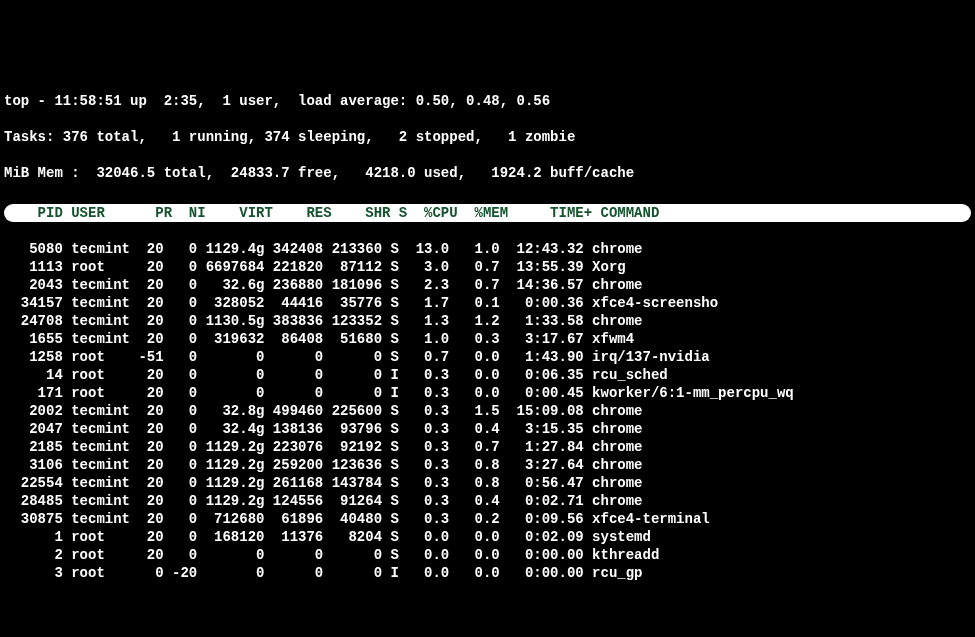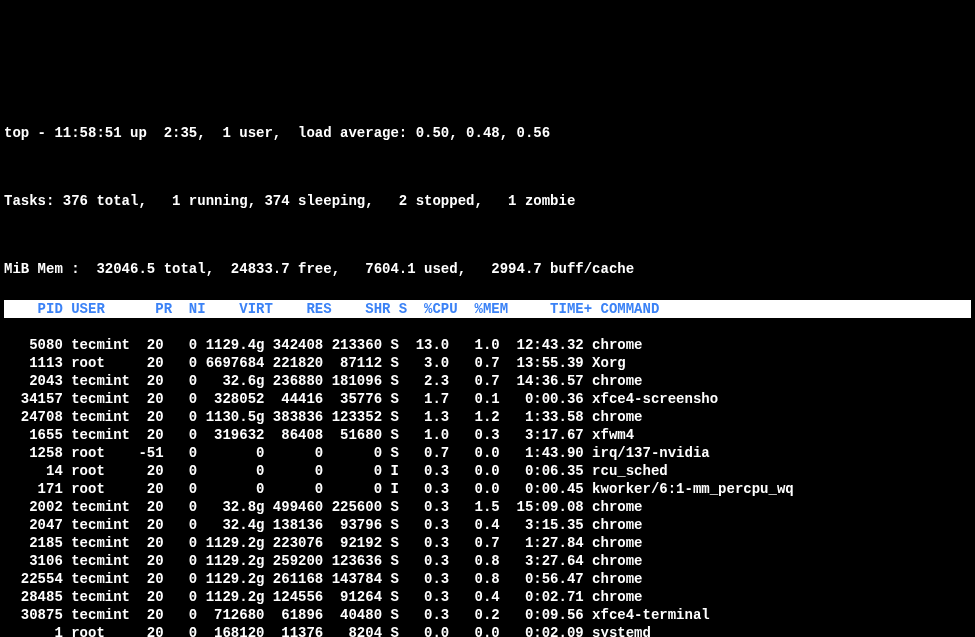--- a/index.html
+++ b/index.html
@@ -9,36 +9,37 @@
       font-family: 'Courier New', Consolas, monospace;
       font-size: 14px;
       line-height: 18px;
       width: 975px;
       height: 637px;
       overflow: hidden;
       padding: 2px 4px;
       white-space: pre;
       font-weight: bold;
     }
-    .header-line { white-space: pre; margin-top: 32px; }
+    .header-line { white-space: pre; }
     .col-header-row {
       background: #fff;
-      color: #3b82f6;
+      color: #14532d;
       white-space: pre;
       margin-top: 4px;
+      border-radius: 9px;
     }
     .process-row { white-space: pre; }
   </style>
 </head>
 <body>
 
 
 
 <div>
 <div class="header-line">top - 11:58:51 up  2:35,  1 user,  load average: 0.50, 0.48, 0.56</div>
 <div class="header-line">Tasks: 376 total,   1 running, 374 sleeping,   2 stopped,   1 zombie</div>
-<div class="header-line">MiB Mem :  32046.5 total,  24833.7 free,   7604.1 used,   2994.7 buff/cache</div>
+<div class="header-line">MiB Mem :  32046.5 total,  24833.7 free,   4218.0 used,   1924.2 buff/cache</div>
 <div class="col-header-row">    PID USER      PR  NI    VIRT    RES    SHR S  %CPU  %MEM     TIME+ COMMAND                          </div>
 <div id="process-list"><div class="process-row">   5080 tecmint  20   0 1129.4g 342408 213360 S  13.0   1.0  12:43.32 chrome</div><div class="process-row">   1113 root     20   0 6697684 221820  87112 S   3.0   0.7  13:55.39 Xorg</div><div class="process-row">   2043 tecmint  20   0   32.6g 236880 181096 S   2.3   0.7  14:36.57 chrome</div><div class="process-row">  34157 tecmint  20   0  328052  44416  35776 S   1.7   0.1   0:00.36 xfce4-screensho</div><div class="process-row">  24708 tecmint  20   0 1130.5g 383836 123352 S   1.3   1.2   1:33.58 chrome</div><div class="process-row">   1655 tecmint  20   0  319632  86408  51680 S   1.0   0.3   3:17.67 xfwm4</div><div class="process-row">   1258 root    -51   0       0      0      0 S   0.7   0.0   1:43.90 irq/137-nvidia</div><div class="process-row">     14 root     20   0       0      0      0 I   0.3   0.0   0:06.35 rcu_sched</div><div class="process-row">    171 root     20   0       0      0      0 I   0.3   0.0   0:00.45 kworker/6:1-mm_percpu_wq</div><div class="process-row">   2002 tecmint  20   0   32.8g 499460 225600 S   0.3   1.5  15:09.08 chrome</div><div class="process-row">   2047 tecmint  20   0   32.4g 138136  93796 S   0.3   0.4   3:15.35 chrome</div><div class="process-row">   2185 tecmint  20   0 1129.2g 223076  92192 S   0.3   0.7   1:27.84 chrome</div><div class="process-row">   3106 tecmint  20   0 1129.2g 259200 123636 S   0.3   0.8   3:27.64 chrome</div><div class="process-row">  22554 tecmint  20   0 1129.2g 261168 143784 S   0.3   0.8   0:56.47 chrome</div><div class="process-row">  28485 tecmint  20   0 1129.2g 124556  91264 S   0.3   0.4   0:02.71 chrome</div><div class="process-row">  30875 tecmint  20   0  712680  61896  40480 S   0.3   0.2   0:09.56 xfce4-terminal</div><div class="process-row">      1 root     20   0  168120  11376   8204 S   0.0   0.0   0:02.09 systemd</div><div class="process-row">      2 root     20   0       0      0      0 S   0.0   0.0   0:00.00 kthreadd</div><div class="process-row">      3 root      0 -20       0      0      0 I   0.0   0.0   0:00.00 rcu_gp</div></div>
 </div>
 
 
 
 
 </body></html>

